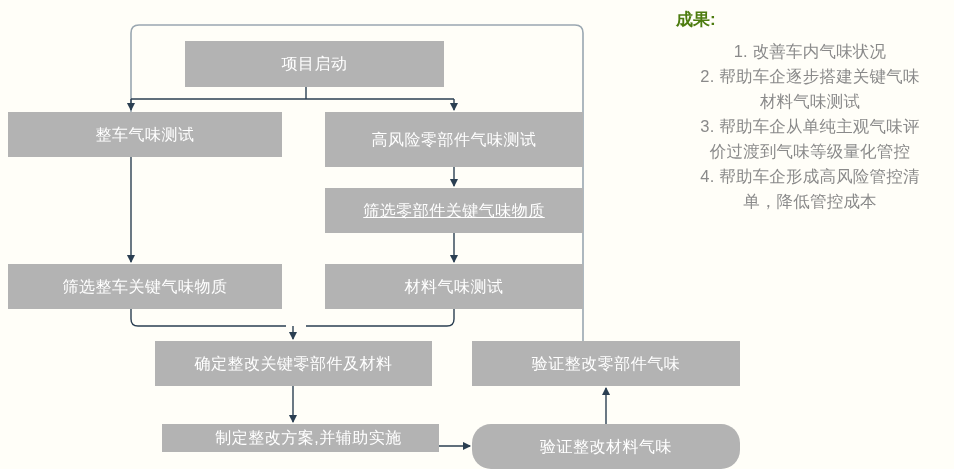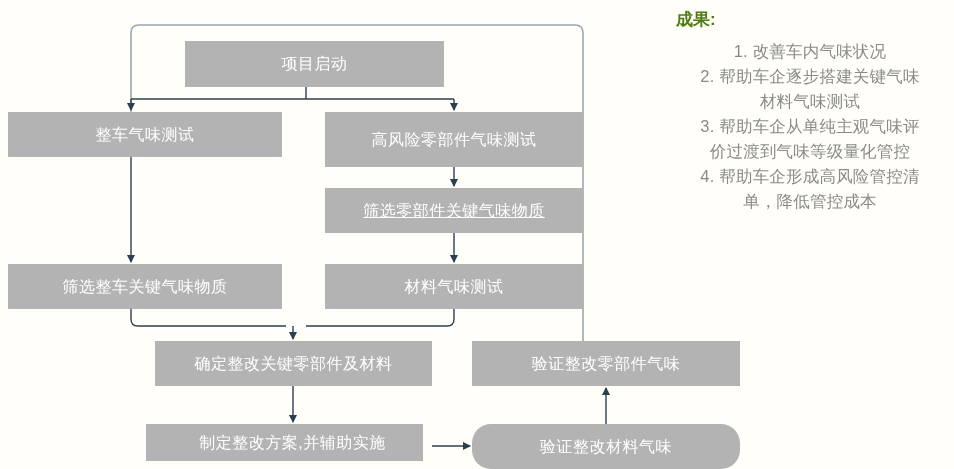--- a/index.html
+++ b/index.html
@@ -43,21 +43,21 @@
   }
   
   .n-start      { left:185px; top:41px;  width:259px; height:46px; }
   .n-vehicle    { left:8px;   top:112px; width:274px; height:45px; }
   .n-highrisk   { left:325px; top:112px; width:258px; height:55px; }
   .n-screenpart { left:325px; top:188px; width:258px; height:45px;text-decoration:underline; }
   .n-screenveh  { left:8px;   top:264px; width:274px; height:45px; }
   .n-material   { left:325px; top:264px; width:258px; height:45px; }
   .n-confirm    { left:155px; top:341px; width:277px; height:45px; }
   .n-verifypart { left:472px; top:341px; width:268px; height:45px; }
-  .n-plan       { left:146px; top:424px; width:277px; height:37px;padding-left:16px; }
+  .n-plan       { left:162px; top:424px; width:277px; height:28px;padding-left:16px; }
   .n-verifymat  { left:472px; top:424px; width:268px; height:45px;border-radius:19px; }
 
   
   #results {
     position: absolute;
     left: 676px;
     top: 8px;
     width: 268px;
   }
   #results .res-title {

